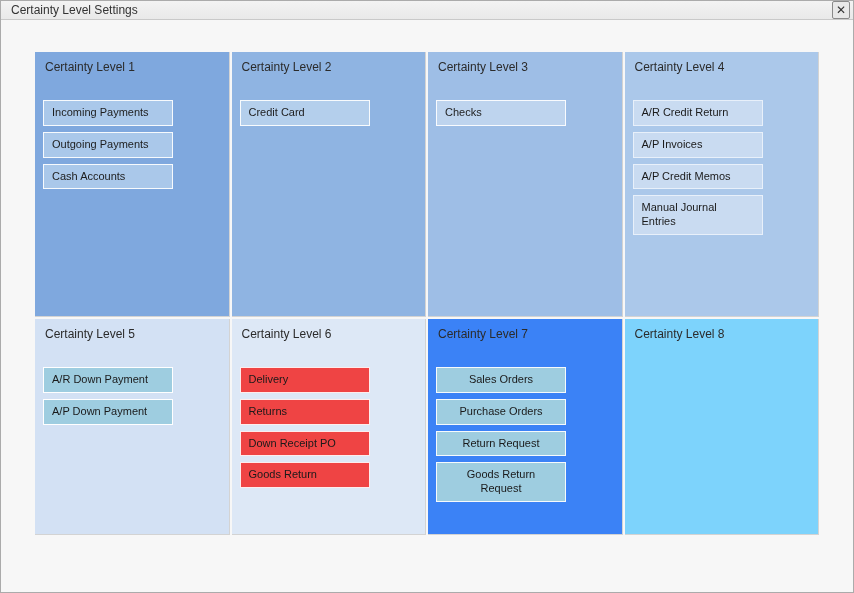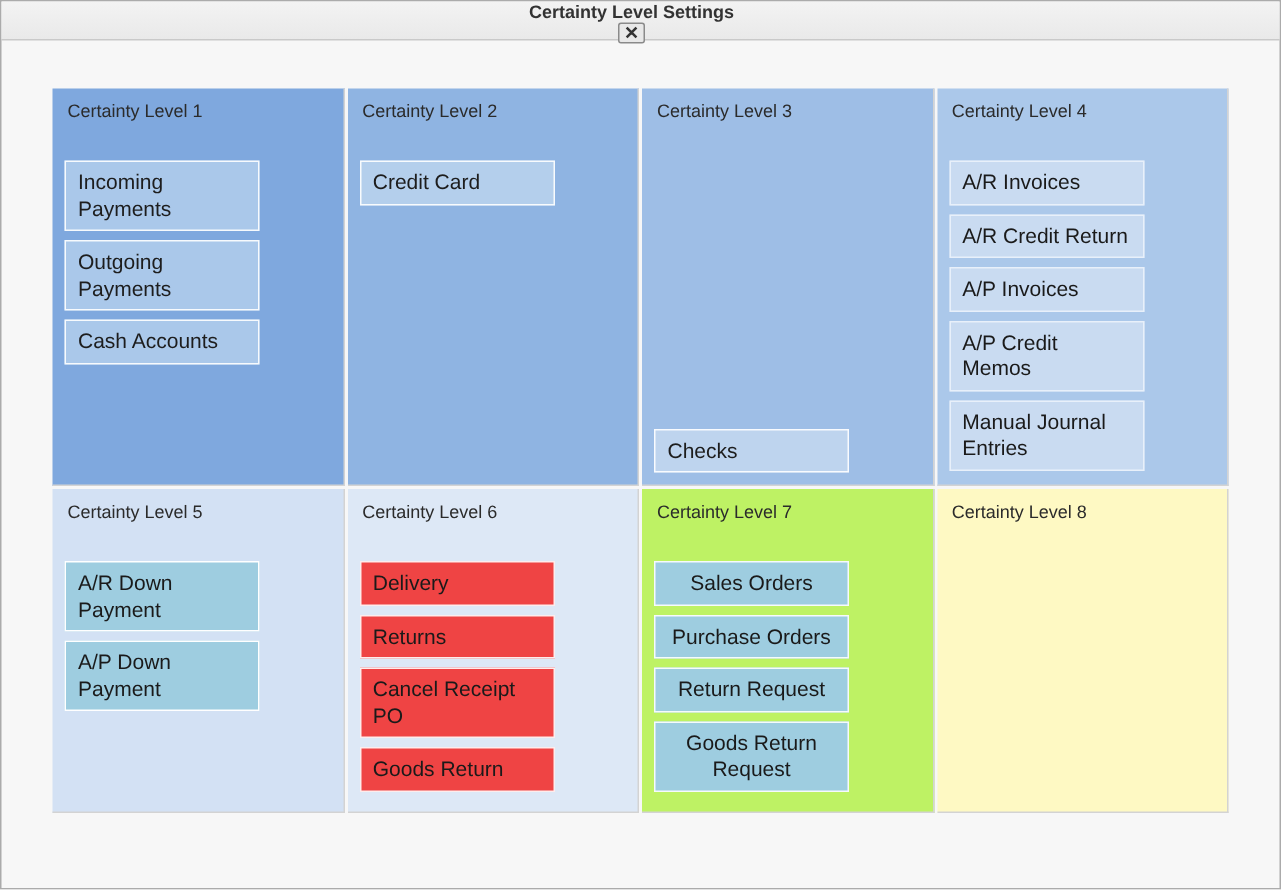--- a/index.html
+++ b/index.html
@@ -20,25 +20,24 @@
     background: #f7f7f7;
     display: flex;
     flex-direction: column;
   }
   .titlebar {
     height: 26px;
     background: linear-gradient(#f3f3f3,#e9e9e9);
     border-bottom: 1px solid #c9c9c9;
     display: flex;
     align-items: center;
-    padding: 0 22px 0 10px;
+    padding: 0 3px 0 10px;
     color: #333;
-    font-weight: bold;
+    font-weight: normal;
     font-size: 12px;
-    flex-direction: column;
   }
   .titlebar .spacer { flex:1; }
   .close-btn {
     width: 18px; height: 18px;
     border: 1px solid #8a8a8a;
     border-radius: 2px;
     background: #e8e8e8;
     display:flex; align-items:center; justify-content:center;
     cursor: pointer;
     font-size: 12px; line-height:1;
@@ -73,43 +72,43 @@
   }
   .items {
     padding: 16px 0 0 0;
     display:flex;
     flex-direction: column;
     gap: 6px;
   }
   .item {
     border: 1px solid rgba(255,255,255,0.9);
     padding: 5px 8px;
-    font-size: 14px;
+    font-size: 11px;
     color: #1d1d1d;
     cursor: grab;
     width: 130px;
     line-height: 1.25;
   }
 
   
   .lv1 { background:#7fa8de; }
   .lv1 .item { background:#aac8ea; }
   .lv2 { background:#8fb4e2; }
   .lv2 .item { background:#b4cfec; }
-  .lv3 { background:#9ebee6;justify-content:space-between; }
+  .lv3 { background:#9ebee6; }
   .lv3 .item { background:#bed4ee; }
   .lv4 { background:#abc8ea; }
   .lv4 .item { background:#c9dbf1; border-color:#e8f0fa; }
   .lv5 { background:#d3e1f4; }
   .lv5 .item { background:#9ecde0; border-color:#ffffff; }
   .lv6 { background:#dde8f6; }
   .lv6 .item { background:#ef4444; }
-  .lv7 { background:#bef264; }
+  .lv7 { background:#3b82f6; }
   .lv7 .item { background:#9ecde0;text-align:center; }
-  .lv8 { background:#fef9c3; }
+  .lv8 { background:#7dd3fc; }
   .lv4 .item, .lv5 .item, .lv6 .item, .lv7 .item, .lv8 .item { color:#1a1a1a; }
 
   .footer {
     display:flex;
     gap: 14px;
     padding-top: 20px;
   }
   .btn {
     width: 100px;
     height: 22px;
@@ -154,40 +153,39 @@
         </div>
         <div class="cell lv3 grid-row1">
           <div class="cell-title">Certainty Level 3</div>
           <div class="items">
             <div class="item">Checks</div>
           </div>
         </div>
         <div class="cell lv4 grid-row1">
           <div class="cell-title">Certainty Level 4</div>
           <div class="items">
-            <div class="item">A/R Invoices</div>
             <div class="item">A/R Credit Return</div>
             <div class="item">A/P Invoices</div>
             <div class="item">A/P Credit Memos</div>
             <div class="item">Manual Journal Entries</div>
           </div>
         </div>
         <div class="cell lv5 grid-row2">
           <div class="cell-title">Certainty Level 5</div>
           <div class="items">
             <div class="item">A/R Down Payment</div>
             <div class="item">A/P Down Payment</div>
           </div>
         </div>
         <div class="cell lv6 grid-row2">
           <div class="cell-title">Certainty Level 6</div>
           <div class="items">
             <div class="item">Delivery</div>
             <div class="item">Returns</div>
-            <div class="item">Cancel Receipt PO</div>
+            <div class="item">Down Receipt PO</div>
             <div class="item">Goods Return</div>
           </div>
         </div>
         <div class="cell lv7 grid-row2">
           <div class="cell-title">Certainty Level 7</div>
           <div class="items">
             <div class="item">Sales Orders</div>
             <div class="item">Purchase Orders</div>
             <div class="item">Return Request</div>
             <div class="item">Goods Return Request</div>

